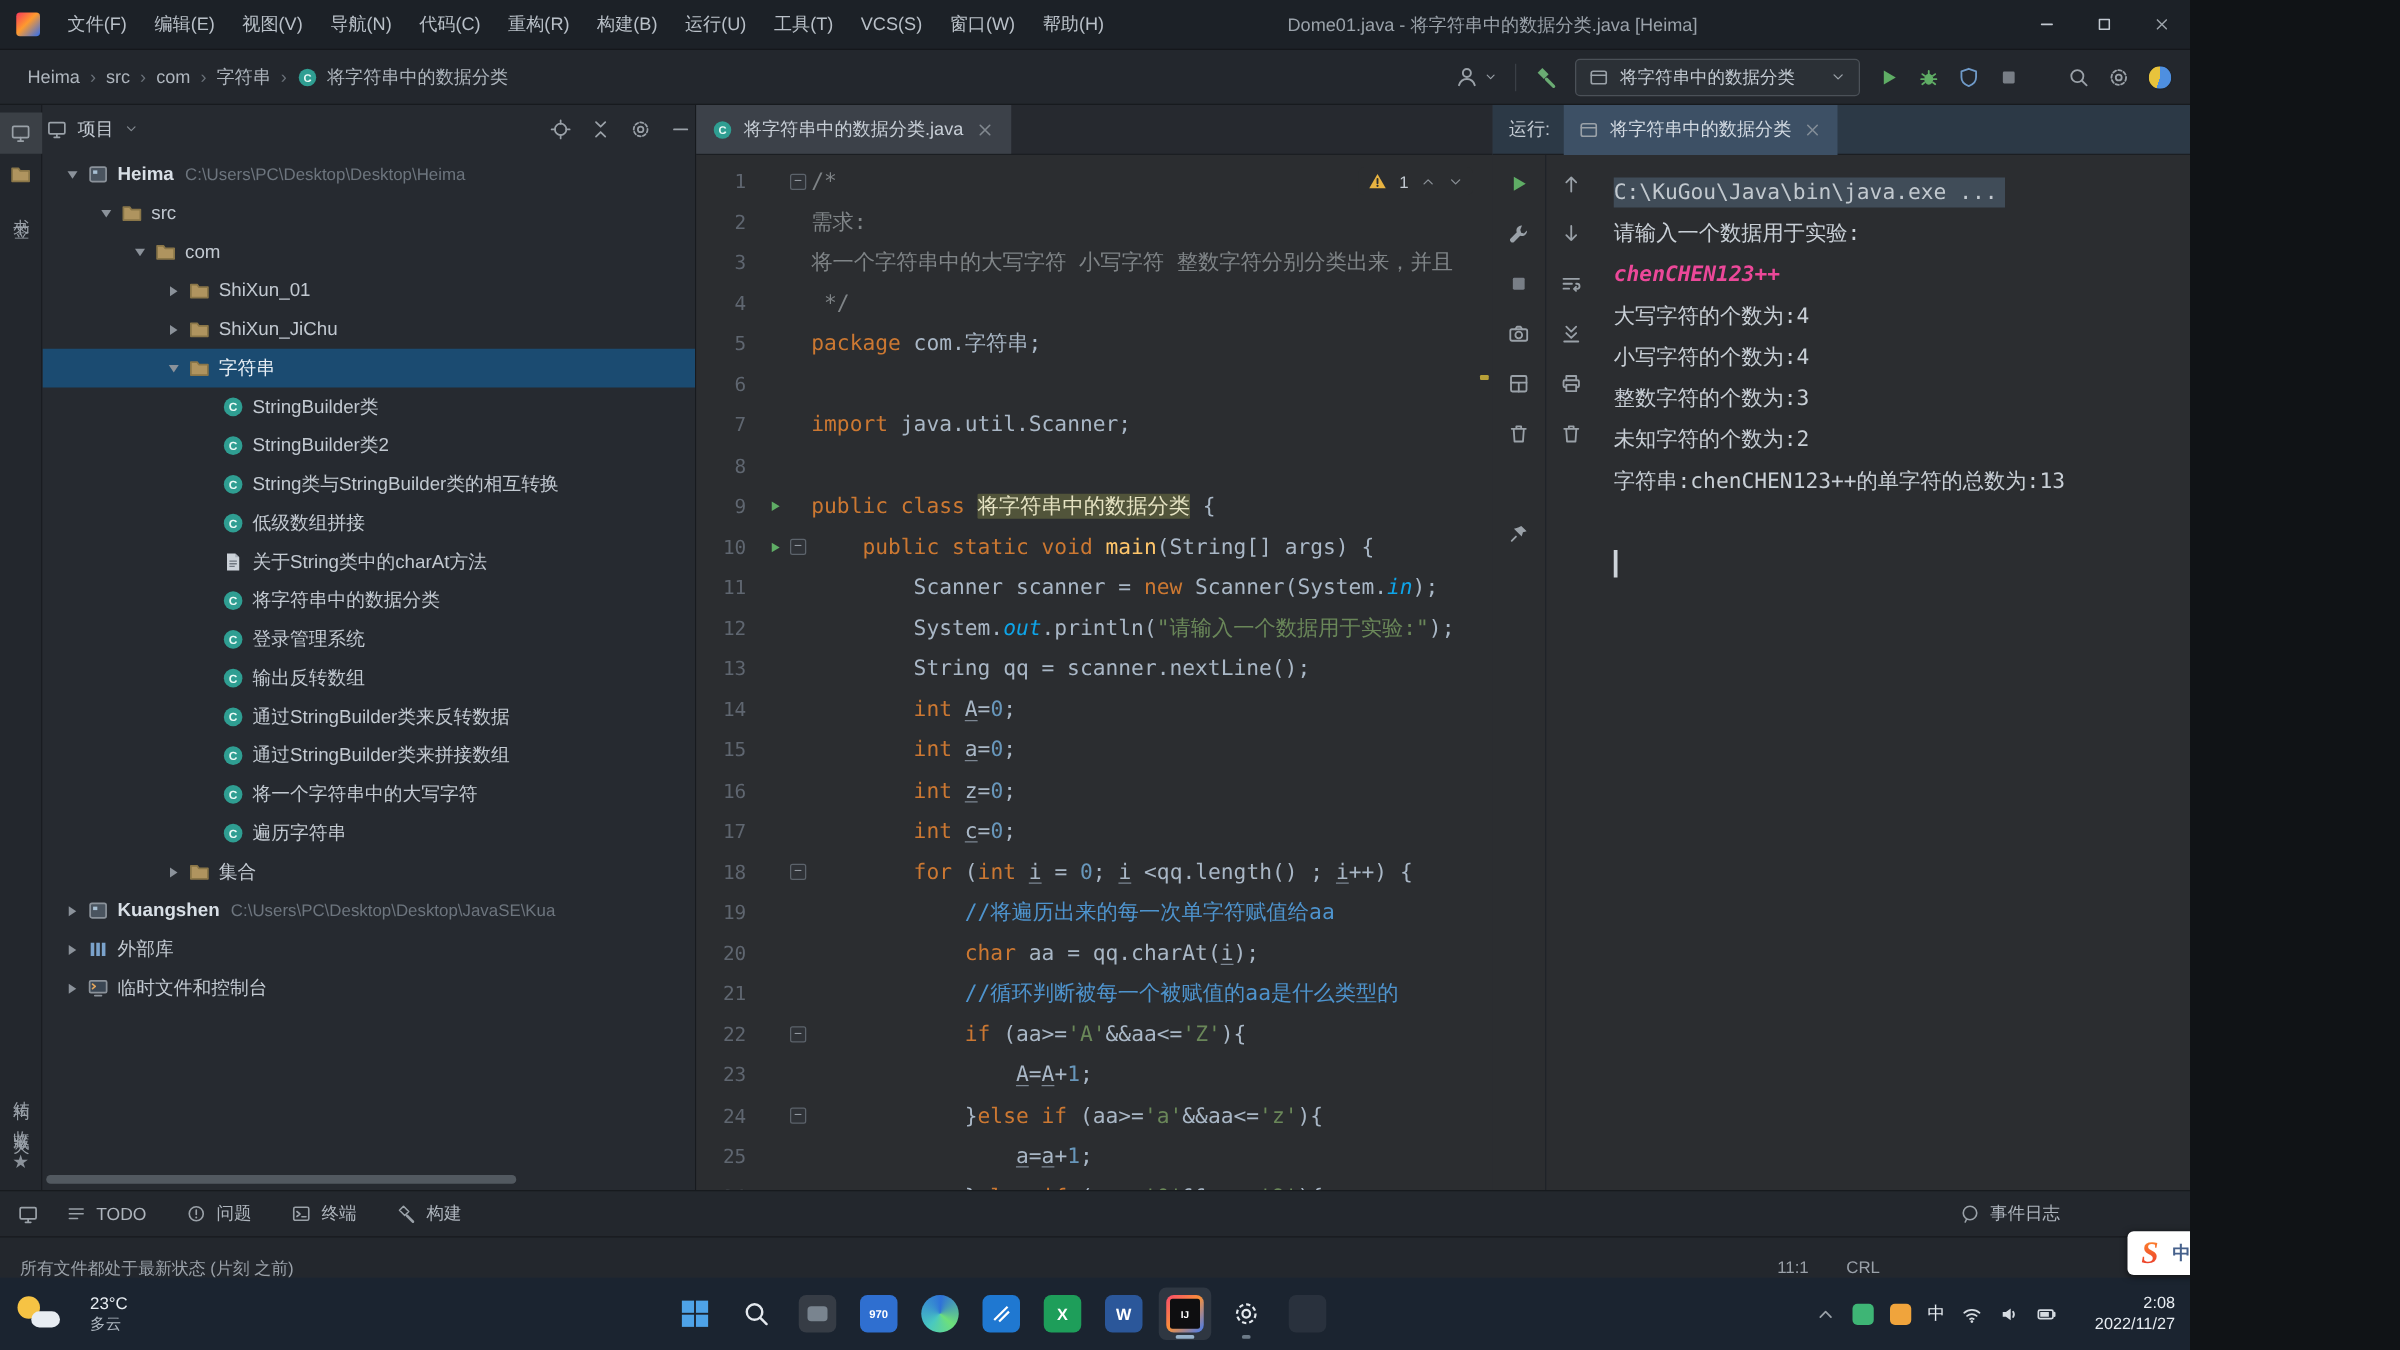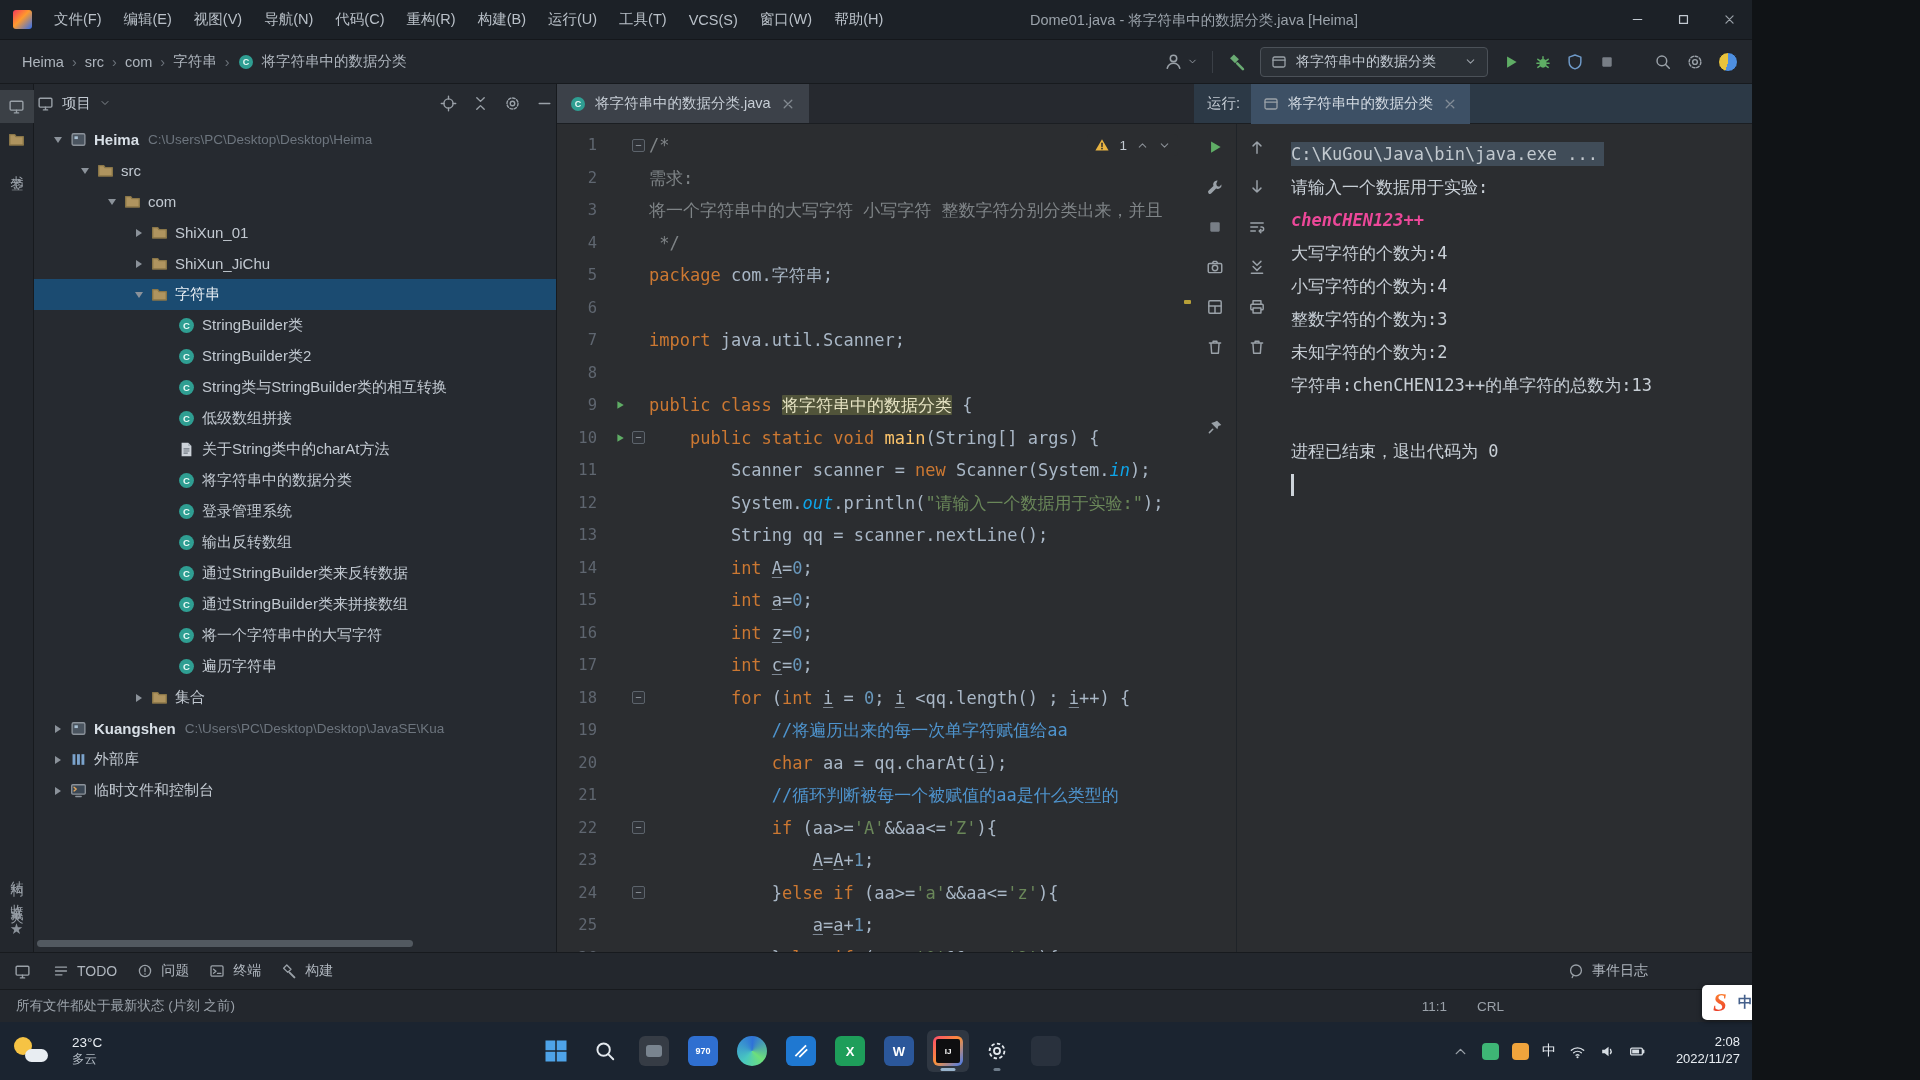--- a/index.html
+++ b/index.html
@@ -99,26 +99,26 @@
 .rtgap{height:18px}
 .console{flex:1;padding:14px 0 0 14px;font:17px/33px "DejaVu Sans Mono","Liberation Mono",monospace;overflow:hidden}
 .cr{height:33px;white-space:pre}
 .c-path{color:#c2c9cf;background:#404c58;padding:2px 6px 2px 0}
 .c-pln{color:#c8cfd6}
 .c-input{color:#ec4899;font-style:italic;font-weight:bold}
 .caret{display:inline-block;width:2.5px;height:22px;background:#cdd3d9;vertical-align:middle}
 
 .bottombar{position:absolute;left:0;top:952px;right:0;height:37px;background:#23272d;border-top:1px solid #171a1e;display:flex;align-items:center;padding:0 14px}
 .corner{width:17px;height:17px;margin-right:22px}
-.bitems{display:flex;gap:20px}
+.bitems{display:flex;gap:32px}
 .bitem{display:flex;align-items:center;gap:8px;font-size:14px;color:#aeb5bd}
 .bitem .ic{width:16px;height:16px}
 .bb-right{margin-left:auto;display:flex;align-items:center;gap:8px;font-size:14px;color:#aeb5bd;padding-right:90px}
 .bb-right .ic{width:16px;height:16px}
-.statusbar{position:absolute;left:0;top:989px;right:0;height:33px;background:#23272d;border-top:1px solid #171a1e;display:flex;align-items:center;font-size:13.5px;color:#9aa1a9;padding:0 16px}
+.statusbar{position:absolute;left:0;top:989px;right:0;height:33px;background:#23272d;border-top:1px solid #171a1e;display:flex;font-size:13.5px;color:#9aa1a9;padding:16px 16px}
 .sb-right{margin-left:auto;display:flex;gap:30px;margin-right:232px}
 
 .sogou{position:absolute;left:1702px;top:985px;width:192px;height:35px;background:#ffffff;border-radius:5px;
   box-shadow:0 1px 5px rgba(0,0,0,.55);display:flex;align-items:center;gap:11px;padding:0 11px;z-index:6}
 .slogo{font-family:"Liberation Serif","DejaVu Serif",serif;font-weight:bold;font-style:italic;font-size:25px;line-height:1;
   background:linear-gradient(180deg,#ff8a2f,#e8332a);-webkit-background-clip:text;background-clip:text;color:transparent}
 .sg-item{color:#46618c;font-size:14.5px;font-weight:bold}
 .ic17{width:17px;height:17px}
 
 .taskbar{position:absolute;left:0;top:1022px;right:0;height:58px;background:#1b2430;display:flex;align-items:center;z-index:4}
@@ -977,21 +977,20 @@
         <div class="console">
             <div class="cr"><span class="c-path">C:\KuGou\Java\bin\java.exe ...</span></div>
             <div class="cr"><span class="c-pln">请输入一个数据用于实验:</span></div>
             <div class="cr"><span class="c-input">chenCHEN123++</span></div>
             <div class="cr"><span class="c-pln">大写字符的个数为:4</span></div>
             <div class="cr"><span class="c-pln">小写字符的个数为:4</span></div>
             <div class="cr"><span class="c-pln">整数字符的个数为:3</span></div>
             <div class="cr"><span class="c-pln">未知字符的个数为:2</span></div>
             <div class="cr"><span class="c-pln">字符串:chenCHEN123++的单字符的总数为:13</span></div>
             <div class="cr"><span class="c-pln"></span></div>
-            <div class="cr"><span class="c-pln">进程已结束，退出代码为 0</span></div>
             <div class="cr"><span class="caret"></span></div>
           </div>
       </div>
     </div>
 
     <div class="stripe right">
       <div class="stripe-col">
         <span class="sic">
             <span class="ic">
               <svg viewBox="0 0 16 16" fill="none" stroke="#9aa1a8" stroke-width="1.3" stroke-linecap="round" stroke-linejoin="round">

